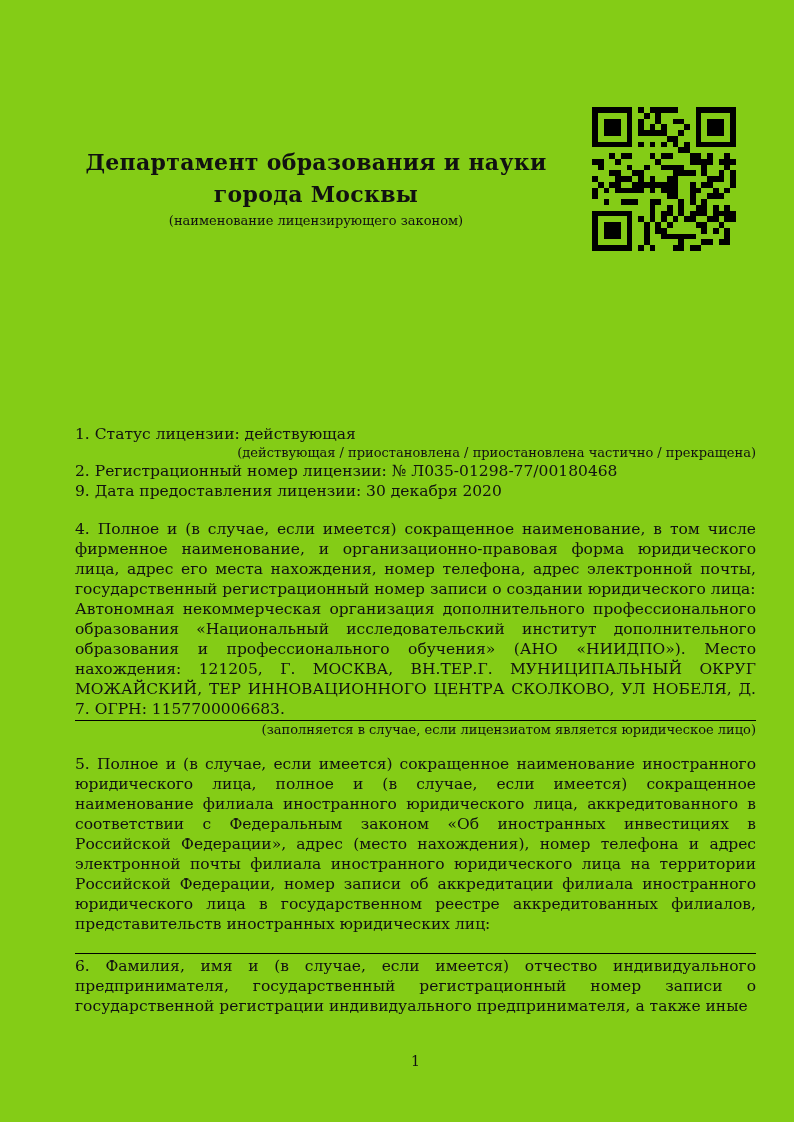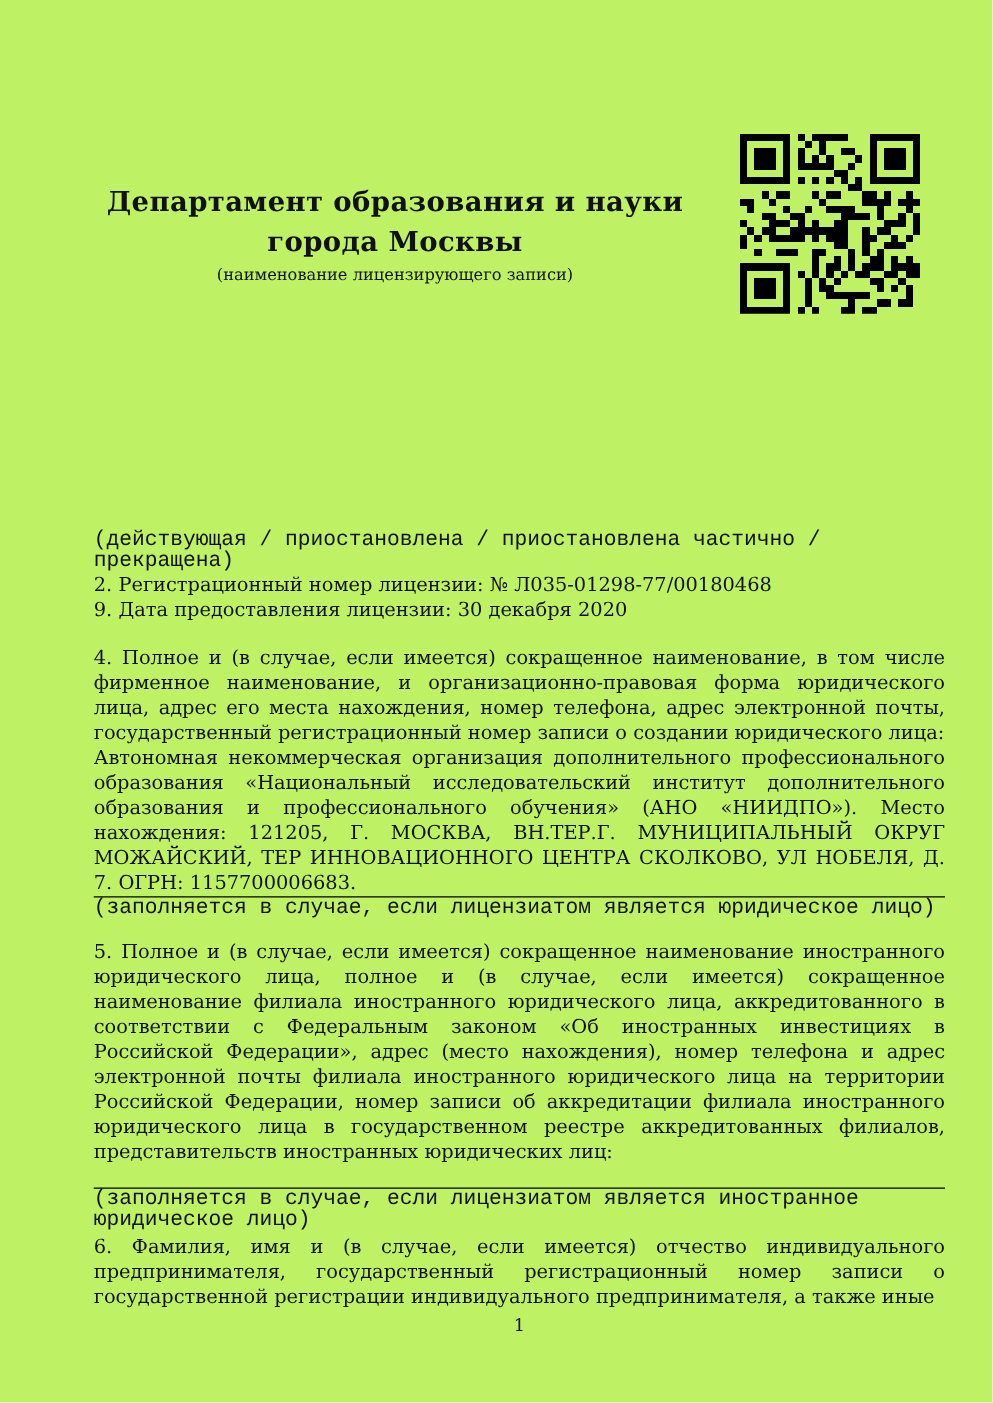--- a/index.html
+++ b/index.html
@@ -1,20 +1,20 @@
 <!DOCTYPE html>
 <html lang="ru"><head>
 <meta charset="utf-8">
 <style>
   html,body { margin:0; padding:0; background:#ffffff; }
   .page {
     position: relative;
     width: 794px;
     height: 1122px;
-    background: #bef264;
+    background: #84cc16;
     font-family: "DejaVu Serif", "Liberation Serif", serif;
     color: #111111;
     overflow: hidden;
   }
   
   .org-header {
     position: absolute;
     top: 146px;
     left: 75px;
     width: 482px;
@@ -53,25 +53,24 @@
   .body-text {
     position: absolute;
     top: 424px;
     left: 75px;
     width: 681px;
     font-size: 15.5px;
     line-height: 20px;
   }
   .body-text p { margin: 0; }
   .item-caption {
-    font-size: 17px;
+    font-size: 13px;
     line-height: 17px;
-    text-align: left;
+    text-align: right;
     margin: 0;
-    font-family: Liberation Mono, monospace;
   }
   .caption-status { margin-top: 3px; }
   .item-2 { margin-top: 16px; }
   .item-3 { margin-top: 14px; }
   .item-block { margin-top: 18px; }
   .item-block-5 { margin-top: 16px; }
   .item-block-6 { margin-top: 2px; }
   .justified { text-align: justify; }
   .fill-line { margin: 1px 0 0 0; border: none; border-top: 1.5px solid #000; height:0; }
   .blank-gap { height: 18px; }
@@ -85,50 +84,50 @@
   }
 </style>
 </head>
 <body>
 
 <div class="page">
 
   <div class="org-header">
     <div class="org-name">Департамент образования и науки</div>
     <div class="org-name">города Москвы</div>
-    <div class="org-caption">(наименование лицензирующего записи)</div>
+    <div class="org-caption">(наименование лицензирующего законом)</div>
   </div>
 
   <div class="qr-code" id="qr">
       <svg viewBox="0 0 25 25" shape-rendering="crispEdges">
         <path d="M0 0h1v1h-1zM1 0h1v1h-1zM2 0h1v1h-1zM3 0h1v1h-1zM4 0h1v1h-1zM5 0h1v1h-1zM6 0h1v1h-1zM8 0h1v1h-1zM10 0h1v1h-1zM11 0h1v1h-1zM12 0h1v1h-1zM13 0h1v1h-1zM14 0h1v1h-1zM18 0h1v1h-1zM19 0h1v1h-1zM20 0h1v1h-1zM21 0h1v1h-1zM22 0h1v1h-1zM23 0h1v1h-1zM24 0h1v1h-1zM0 1h1v1h-1zM6 1h1v1h-1zM9 1h1v1h-1zM11 1h1v1h-1zM18 1h1v1h-1zM24 1h1v1h-1zM0 2h1v1h-1zM2 2h1v1h-1zM3 2h1v1h-1zM4 2h1v1h-1zM6 2h1v1h-1zM8 2h1v1h-1zM11 2h1v1h-1zM14 2h1v1h-1zM15 2h1v1h-1zM18 2h1v1h-1zM20 2h1v1h-1zM21 2h1v1h-1zM22 2h1v1h-1zM24 2h1v1h-1zM0 3h1v1h-1zM2 3h1v1h-1zM3 3h1v1h-1zM4 3h1v1h-1zM6 3h1v1h-1zM8 3h1v1h-1zM10 3h1v1h-1zM12 3h1v1h-1zM16 3h1v1h-1zM18 3h1v1h-1zM20 3h1v1h-1zM21 3h1v1h-1zM22 3h1v1h-1zM24 3h1v1h-1zM0 4h1v1h-1zM2 4h1v1h-1zM3 4h1v1h-1zM4 4h1v1h-1zM6 4h1v1h-1zM8 4h1v1h-1zM9 4h1v1h-1zM10 4h1v1h-1zM11 4h1v1h-1zM12 4h1v1h-1zM15 4h1v1h-1zM18 4h1v1h-1zM20 4h1v1h-1zM21 4h1v1h-1zM22 4h1v1h-1zM24 4h1v1h-1zM0 5h1v1h-1zM6 5h1v1h-1zM13 5h1v1h-1zM14 5h1v1h-1zM18 5h1v1h-1zM24 5h1v1h-1zM0 6h1v1h-1zM1 6h1v1h-1zM2 6h1v1h-1zM3 6h1v1h-1zM4 6h1v1h-1zM5 6h1v1h-1zM6 6h1v1h-1zM8 6h1v1h-1zM10 6h1v1h-1zM12 6h1v1h-1zM14 6h1v1h-1zM16 6h1v1h-1zM18 6h1v1h-1zM19 6h1v1h-1zM20 6h1v1h-1zM21 6h1v1h-1zM22 6h1v1h-1zM23 6h1v1h-1zM24 6h1v1h-1zM15 7h1v1h-1zM16 7h1v1h-1zM3 8h1v1h-1zM5 8h1v1h-1zM6 8h1v1h-1zM10 8h1v1h-1zM12 8h1v1h-1zM13 8h1v1h-1zM17 8h1v1h-1zM18 8h1v1h-1zM20 8h1v1h-1zM23 8h1v1h-1zM0 9h1v1h-1zM1 9h1v1h-1zM4 9h1v1h-1zM11 9h1v1h-1zM17 9h1v1h-1zM18 9h1v1h-1zM19 9h1v1h-1zM20 9h1v1h-1zM22 9h1v1h-1zM23 9h1v1h-1zM24 9h1v1h-1zM1 10h1v1h-1zM6 10h1v1h-1zM9 10h1v1h-1zM12 10h1v1h-1zM13 10h1v1h-1zM14 10h1v1h-1zM15 10h1v1h-1zM19 10h1v1h-1zM23 10h1v1h-1zM3 11h1v1h-1zM4 11h1v1h-1zM7 11h1v1h-1zM8 11h1v1h-1zM14 11h1v1h-1zM15 11h1v1h-1zM16 11h1v1h-1zM17 11h1v1h-1zM19 11h1v1h-1zM22 11h1v1h-1zM24 11h1v1h-1zM0 12h1v1h-1zM4 12h1v1h-1zM5 12h1v1h-1zM6 12h1v1h-1zM8 12h1v1h-1zM10 12h1v1h-1zM13 12h1v1h-1zM14 12h1v1h-1zM20 12h1v1h-1zM21 12h1v1h-1zM22 12h1v1h-1zM24 12h1v1h-1zM1 13h1v1h-1zM3 13h1v1h-1zM4 13h1v1h-1zM7 13h1v1h-1zM8 13h1v1h-1zM9 13h1v1h-1zM10 13h1v1h-1zM11 13h1v1h-1zM12 13h1v1h-1zM13 13h1v1h-1zM14 13h1v1h-1zM17 13h1v1h-1zM19 13h1v1h-1zM20 13h1v1h-1zM24 13h1v1h-1zM0 14h1v1h-1zM2 14h1v1h-1zM4 14h1v1h-1zM5 14h1v1h-1zM6 14h1v1h-1zM7 14h1v1h-1zM8 14h1v1h-1zM10 14h1v1h-1zM12 14h1v1h-1zM13 14h1v1h-1zM14 14h1v1h-1zM17 14h1v1h-1zM18 14h1v1h-1zM21 14h1v1h-1zM23 14h1v1h-1zM0 15h1v1h-1zM13 15h1v1h-1zM14 15h1v1h-1zM17 15h1v1h-1zM20 15h1v1h-1zM21 15h1v1h-1zM22 15h1v1h-1zM2 16h1v1h-1zM5 16h1v1h-1zM6 16h1v1h-1zM7 16h1v1h-1zM10 16h1v1h-1zM11 16h1v1h-1zM15 16h1v1h-1zM17 16h1v1h-1zM19 16h1v1h-1zM10 17h1v1h-1zM13 17h1v1h-1zM15 17h1v1h-1zM18 17h1v1h-1zM19 17h1v1h-1zM21 17h1v1h-1zM23 17h1v1h-1zM0 18h1v1h-1zM1 18h1v1h-1zM2 18h1v1h-1zM3 18h1v1h-1zM4 18h1v1h-1zM5 18h1v1h-1zM6 18h1v1h-1zM10 18h1v1h-1zM12 18h1v1h-1zM13 18h1v1h-1zM15 18h1v1h-1zM17 18h1v1h-1zM18 18h1v1h-1zM19 18h1v1h-1zM21 18h1v1h-1zM22 18h1v1h-1zM23 18h1v1h-1zM24 18h1v1h-1zM0 19h1v1h-1zM6 19h1v1h-1zM8 19h1v1h-1zM10 19h1v1h-1zM12 19h1v1h-1zM14 19h1v1h-1zM16 19h1v1h-1zM17 19h1v1h-1zM20 19h1v1h-1zM21 19h1v1h-1zM23 19h1v1h-1zM24 19h1v1h-1zM0 20h1v1h-1zM2 20h1v1h-1zM3 20h1v1h-1zM4 20h1v1h-1zM6 20h1v1h-1zM9 20h1v1h-1zM11 20h1v1h-1zM13 20h1v1h-1zM18 20h1v1h-1zM19 20h1v1h-1zM22 20h1v1h-1zM0 21h1v1h-1zM2 21h1v1h-1zM3 21h1v1h-1zM4 21h1v1h-1zM6 21h1v1h-1zM9 21h1v1h-1zM11 21h1v1h-1zM12 21h1v1h-1zM19 21h1v1h-1zM21 21h1v1h-1zM23 21h1v1h-1zM0 22h1v1h-1zM2 22h1v1h-1zM3 22h1v1h-1zM4 22h1v1h-1zM6 22h1v1h-1zM9 22h1v1h-1zM12 22h1v1h-1zM13 22h1v1h-1zM14 22h1v1h-1zM15 22h1v1h-1zM16 22h1v1h-1zM17 22h1v1h-1zM23 22h1v1h-1zM0 23h1v1h-1zM6 23h1v1h-1zM9 23h1v1h-1zM15 23h1v1h-1zM19 23h1v1h-1zM20 23h1v1h-1zM22 23h1v1h-1zM23 23h1v1h-1zM0 24h1v1h-1zM1 24h1v1h-1zM2 24h1v1h-1zM3 24h1v1h-1zM4 24h1v1h-1zM5 24h1v1h-1zM6 24h1v1h-1zM8 24h1v1h-1zM10 24h1v1h-1zM14 24h1v1h-1zM15 24h1v1h-1zM17 24h1v1h-1zM18 24h1v1h-1z" fill="#000000"></path>
       </svg>
     </div>
 
 
   <div class="body-text">
 
+    <p class="item-1">1. Статус лицензии: действующая</p>
     <p class="item-caption caption-status">(действующая / приостановлена / приостановлена частично / прекращена)</p>
 
     <p class="item-2">2. Регистрационный номер лицензии: № Л035-01298-77/00180468</p>
 
     <p class="item-3">9. Дата предоставления лицензии: 30 декабря 2020</p>
 
     <div class="item-block">
       <p class="justified">4. Полное и (в случае, если имеется) сокращенное наименование, в том числе фирменное наименование, и организационно-правовая форма юридического лица, адрес его места нахождения, номер телефона, адрес электронной почты, государственный регистрационный номер записи о создании юридического лица:</p>
       <p class="justified">Автономная некоммерческая организация дополнительного профессионального образования «Национальный исследовательский институт дополнительного образования и профессионального обучения» (АНО «НИИДПО»). Место нахождения: 121205, Г. МОСКВА, ВН.ТЕР.Г. МУНИЦИПАЛЬНЫЙ ОКРУГ МОЖАЙСКИЙ, ТЕР ИННОВАЦИОННОГО ЦЕНТРА СКОЛКОВО, УЛ НОБЕЛЯ, Д. 7. ОГРН: 1157700006683.</p>
       <hr class="fill-line">
       <p class="item-caption">(заполняется в случае, если лицензиатом является юридическое лицо)</p>
     </div>
 
     <div class="item-block-5">
       <p class="justified">5. Полное и (в случае, если имеется) сокращенное наименование иностранного юридического лица, полное и (в случае, если имеется) сокращенное наименование филиала иностранного юридического лица, аккредитованного в соответствии с Федеральным законом «Об иностранных инвестициях в Российской Федерации», адрес (место нахождения), номер телефона и адрес электронной почты филиала иностранного юридического лица на территории Российской Федерации, номер записи об аккредитации филиала иностранного юридического лица в государственном реестре аккредитованных филиалов, представительств иностранных юридических лиц:</p>
       <div class="blank-gap"></div>
       <hr class="fill-line">
-      <p class="item-caption">(заполняется в случае, если лицензиатом является иностранное юридическое лицо)</p>
     </div>
 
     <div class="item-block-6">
       <p class="justified">6. Фамилия, имя и (в случае, если имеется) отчество индивидуального предпринимателя, государственный регистрационный номер записи о государственной регистрации индивидуального предпринимателя, а также иные</p>
     </div>
 
   </div>
 
   <div class="page-number">1</div>
 

